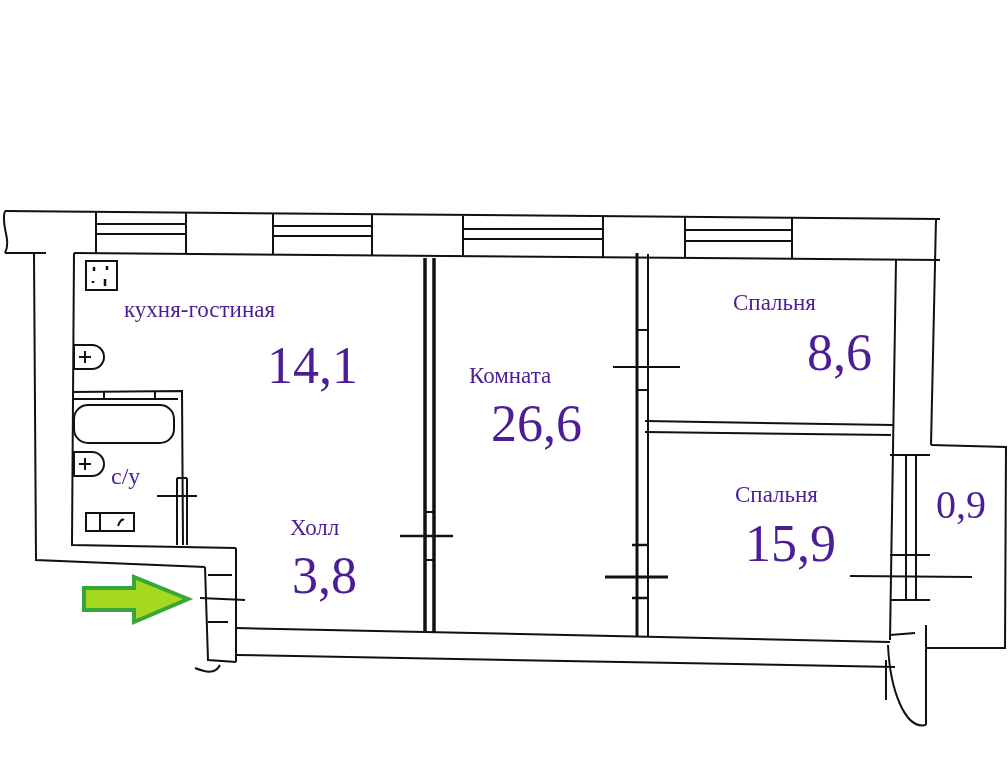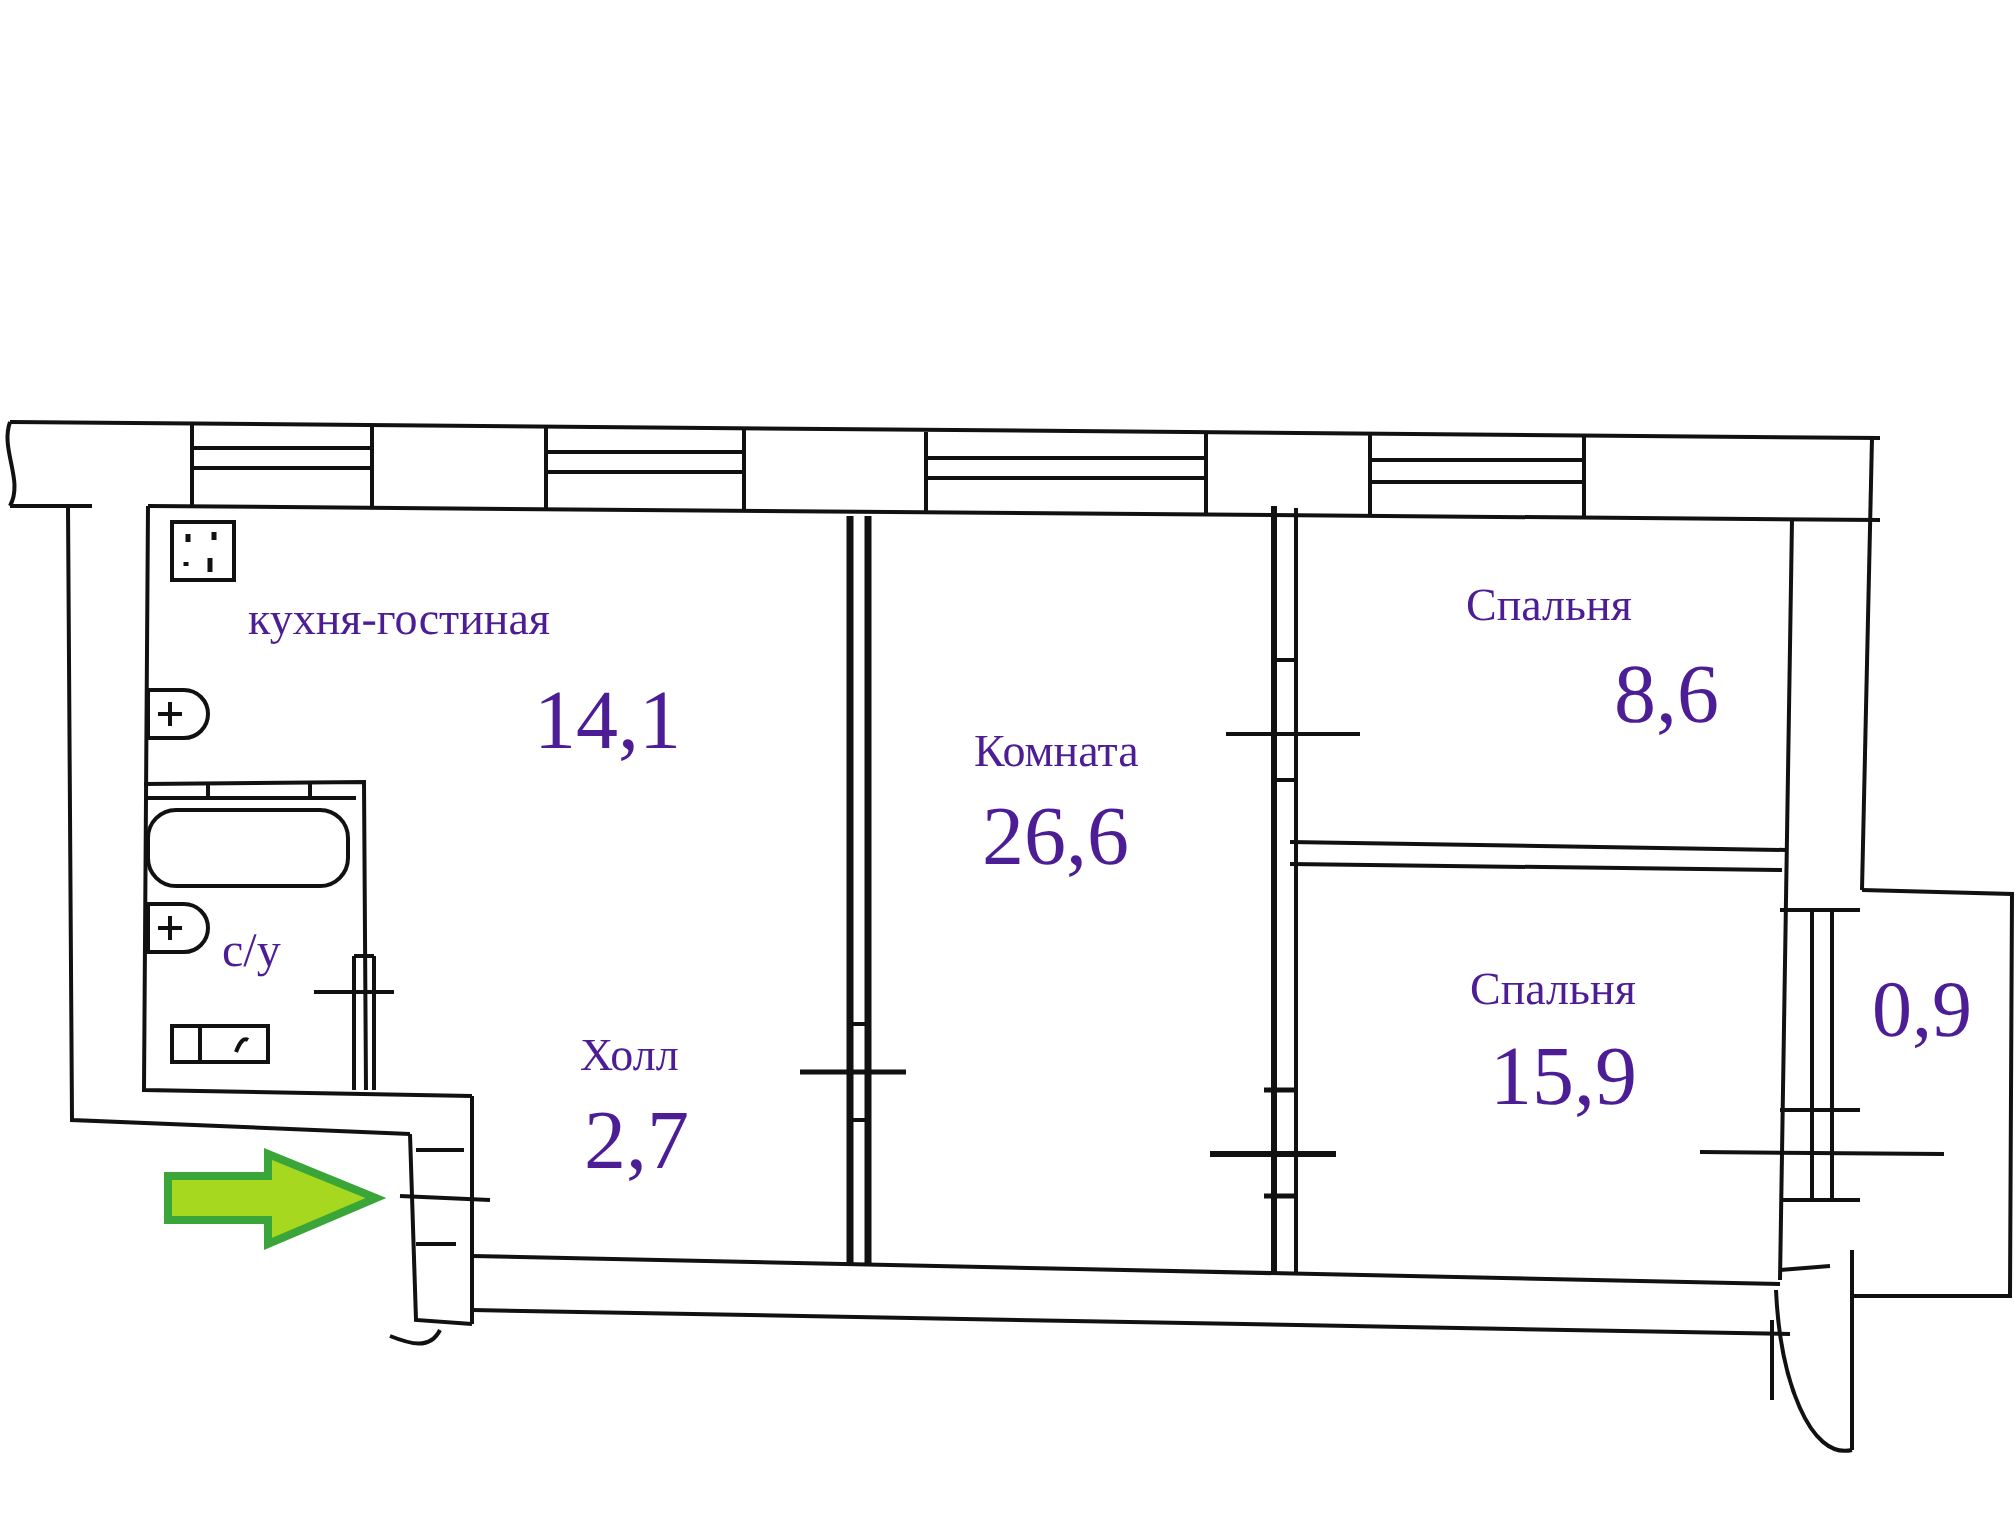--- a/index.html
+++ b/index.html
@@ -1,20 +1,20 @@
 <!DOCTYPE html>
 <html><head>
   <meta charset="utf-8">
   <style>
     html, body { margin: 0; padding: 0; background: #ffffff; }
     body { width: 1008px; height: 757px; position: relative; overflow: hidden; font-family: "Liberation Serif", "DejaVu Serif", serif; }
     #plan { position: absolute; left: 0; top: 0; width: 1008px; height: 757px; }
     .lbl { position: absolute; color: #4c1d95; white-space: nowrap; font-family: "Liberation Serif", "DejaVu Serif", serif; line-height: 1; }
     .name { font-size: 23px; }
-    .area { font-size: 42px; }
+    .area { font-size: 52px; }
     .small { font-size: 24px; }
     .balc { font-size: 40px; }
   </style>
 </head>
 <body>
 
 <svg id="plan" viewBox="0 0 1008 757" xmlns="http://www.w3.org/2000/svg">
   <g fill="none" stroke="#111" stroke-width="2">
 
     <g>
@@ -106,27 +106,27 @@
       <path d="M645 432 L891 435"></path>
     </g>
   </g>
 
   <path d="M84 588 H134 V577 L188 599 L134 622 V610 H84 Z" fill="#a6d81f" stroke="#3aa63a" stroke-width="4" stroke-linejoin="miter"></path>
 </svg>
 
 <div class="lbl name" style="left:124px; top:298px;">кухня-гостиная</div>
 <div class="lbl area" style="left:267px; top:340px;">14,1</div>
 
-<div class="lbl name" style="left:487px; top:364px;">Комната</div>
+<div class="lbl name" style="left:469px; top:364px;">Комната</div>
 <div class="lbl area" style="left:491px; top:398px;">26,6</div>
 
 <div class="lbl name" style="left:733px; top:291px;">Спальня</div>
 <div class="lbl area" style="left:764px; top:327px;margin-left:43px;">8,6</div>
 
 <div class="lbl name" style="left:735px; top:483px;">Спальня</div>
 <div class="lbl area" style="left:745px; top:518px;">15,9</div>
 
 <div class="lbl name" style="left:290px; top:516px;">Холл</div>
-<div class="lbl area" style="left:292px; top:550px;">2,7</div>
+<div class="lbl area" style="left:292px; top:550px;">3,8</div>
 
 <div class="lbl small" style="left:111px; top:464px;">с/у</div>
 
 <div class="lbl balc" style="left:936px; top:485px;text-align:center;">0,9</div>
 
 </body></html>

